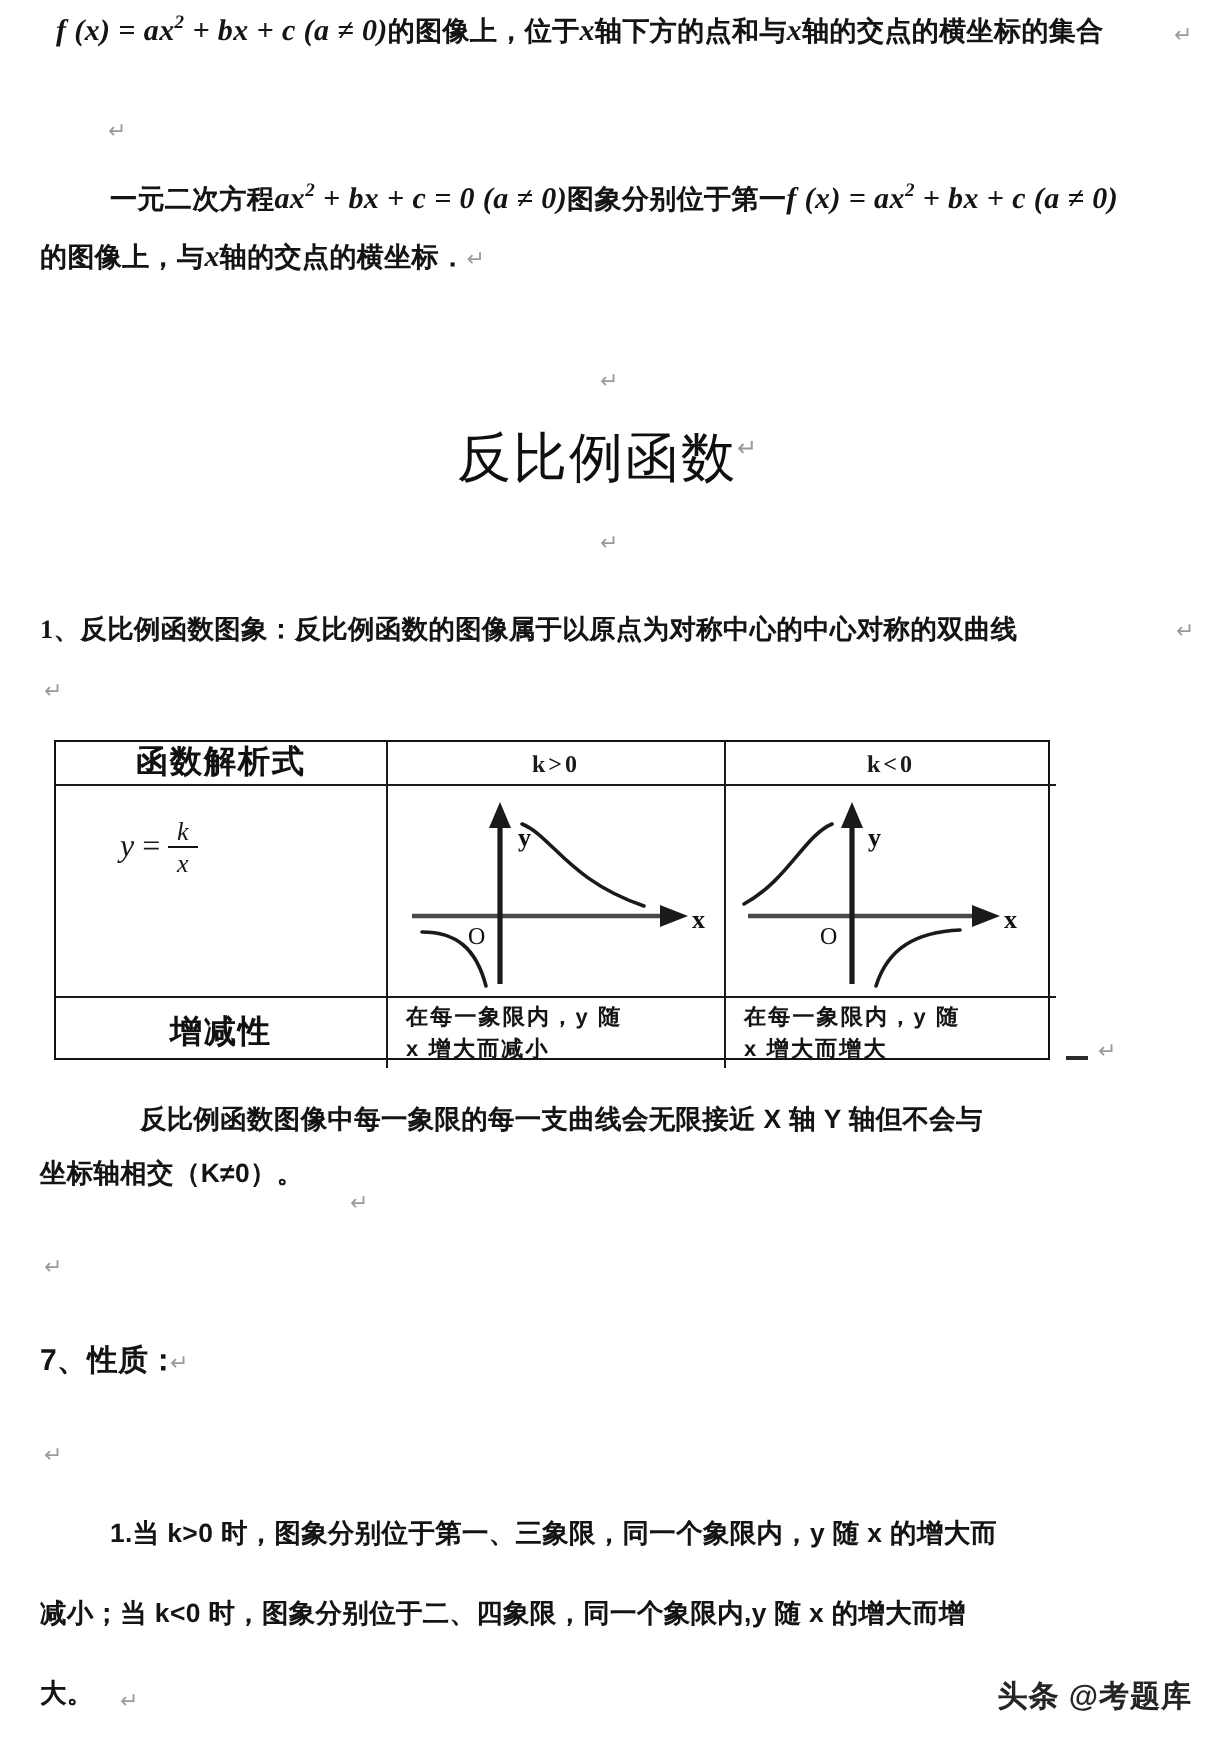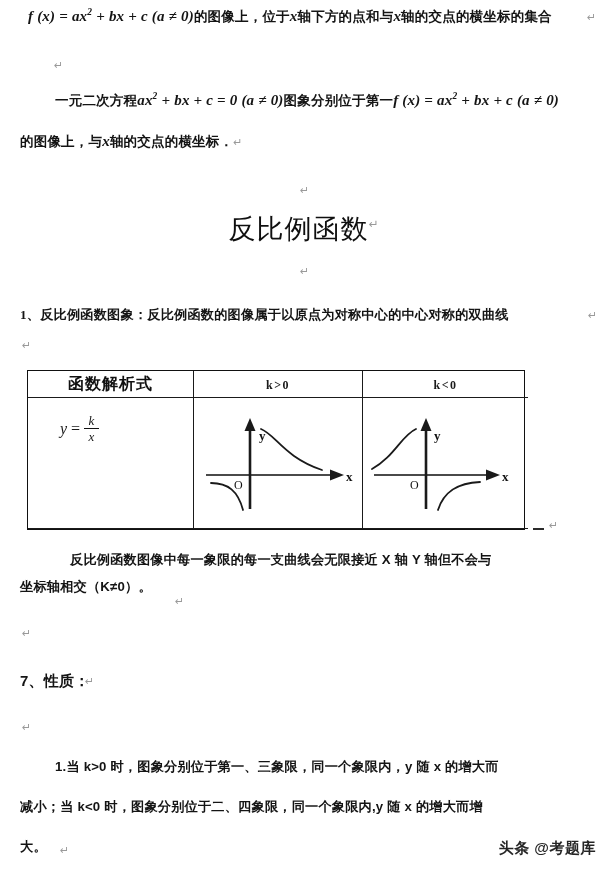--- a/index.html
+++ b/index.html
@@ -55,21 +55,21 @@
   
   #line1 { left: 28px; top: 8px; }
   #line1-mark { left: 587px; top: 12px; }
 
   #mark-a { left: 54px; top: 60px; }
 
   
   #line2 { left: 55px; top: 92px; }
 
   
-  #line3 { left: 20px; top: 134px; }
+  #line3 { left: 20px; top: 122px; }
 
   #mark-b { left: 300px; top: 185px; }
 
   
   #title {
     position: absolute;
     top: 211px;
     left: 0;
     width: 608px;
     text-align: center;
@@ -307,20 +307,37 @@
 
             <path d="M 50 16 C 36 22, 28 44, 6 56" fill="none" stroke="#1a1a1a" stroke-width="1.8" stroke-linecap="round"></path>
 
             <path d="M 114 69 C 92 70, 78 78, 72 97" fill="none" stroke="#1a1a1a" stroke-width="1.8" stroke-linecap="round"></path>
             <text x="68" y="27" font-family="Liberation Serif, serif" font-size="13" font-weight="bold" fill="#111">y</text>
             <text x="136" y="68" font-family="Liberation Serif, serif" font-size="13" font-weight="bold" fill="#111">x</text>
             <text x="44" y="76" font-family="Liberation Serif, serif" font-size="12" fill="#111">O</text>
           </svg>
         </td>
       </tr>
+      <tr class="row-last">
+        <td class="col-a outer-l">
+          <span class="th-text">增减性</span>
+        </td>
+        <td class="col-b">
+          <div class="cell-note">
+            <div>在每一象限内，y 随</div>
+            <div>x 增大而减小</div>
+          </div>
+        </td>
+        <td class="col-c outer-r">
+          <div class="cell-note">
+            <div>在每一象限内，y 随</div>
+            <div>x 增大而增大</div>
+          </div>
+        </td>
+      </tr>
     </tbody>
       </table>
   </div>
   <div id="tbl-dash"></div>
   <div class="para pmark" id="tbl-dash-mark">↵</div>
 
   <div class="para body-cn" id="after-tbl-1">反比例函数图像中每一象限的每一支曲线会无限接近 X 轴 Y 轴但不会与</div>
   <div class="para body-cn" id="after-tbl-2">坐标轴相交（K≠0）。</div>
   <div class="para pmark" id="after-tbl-mark">↵</div>
 

